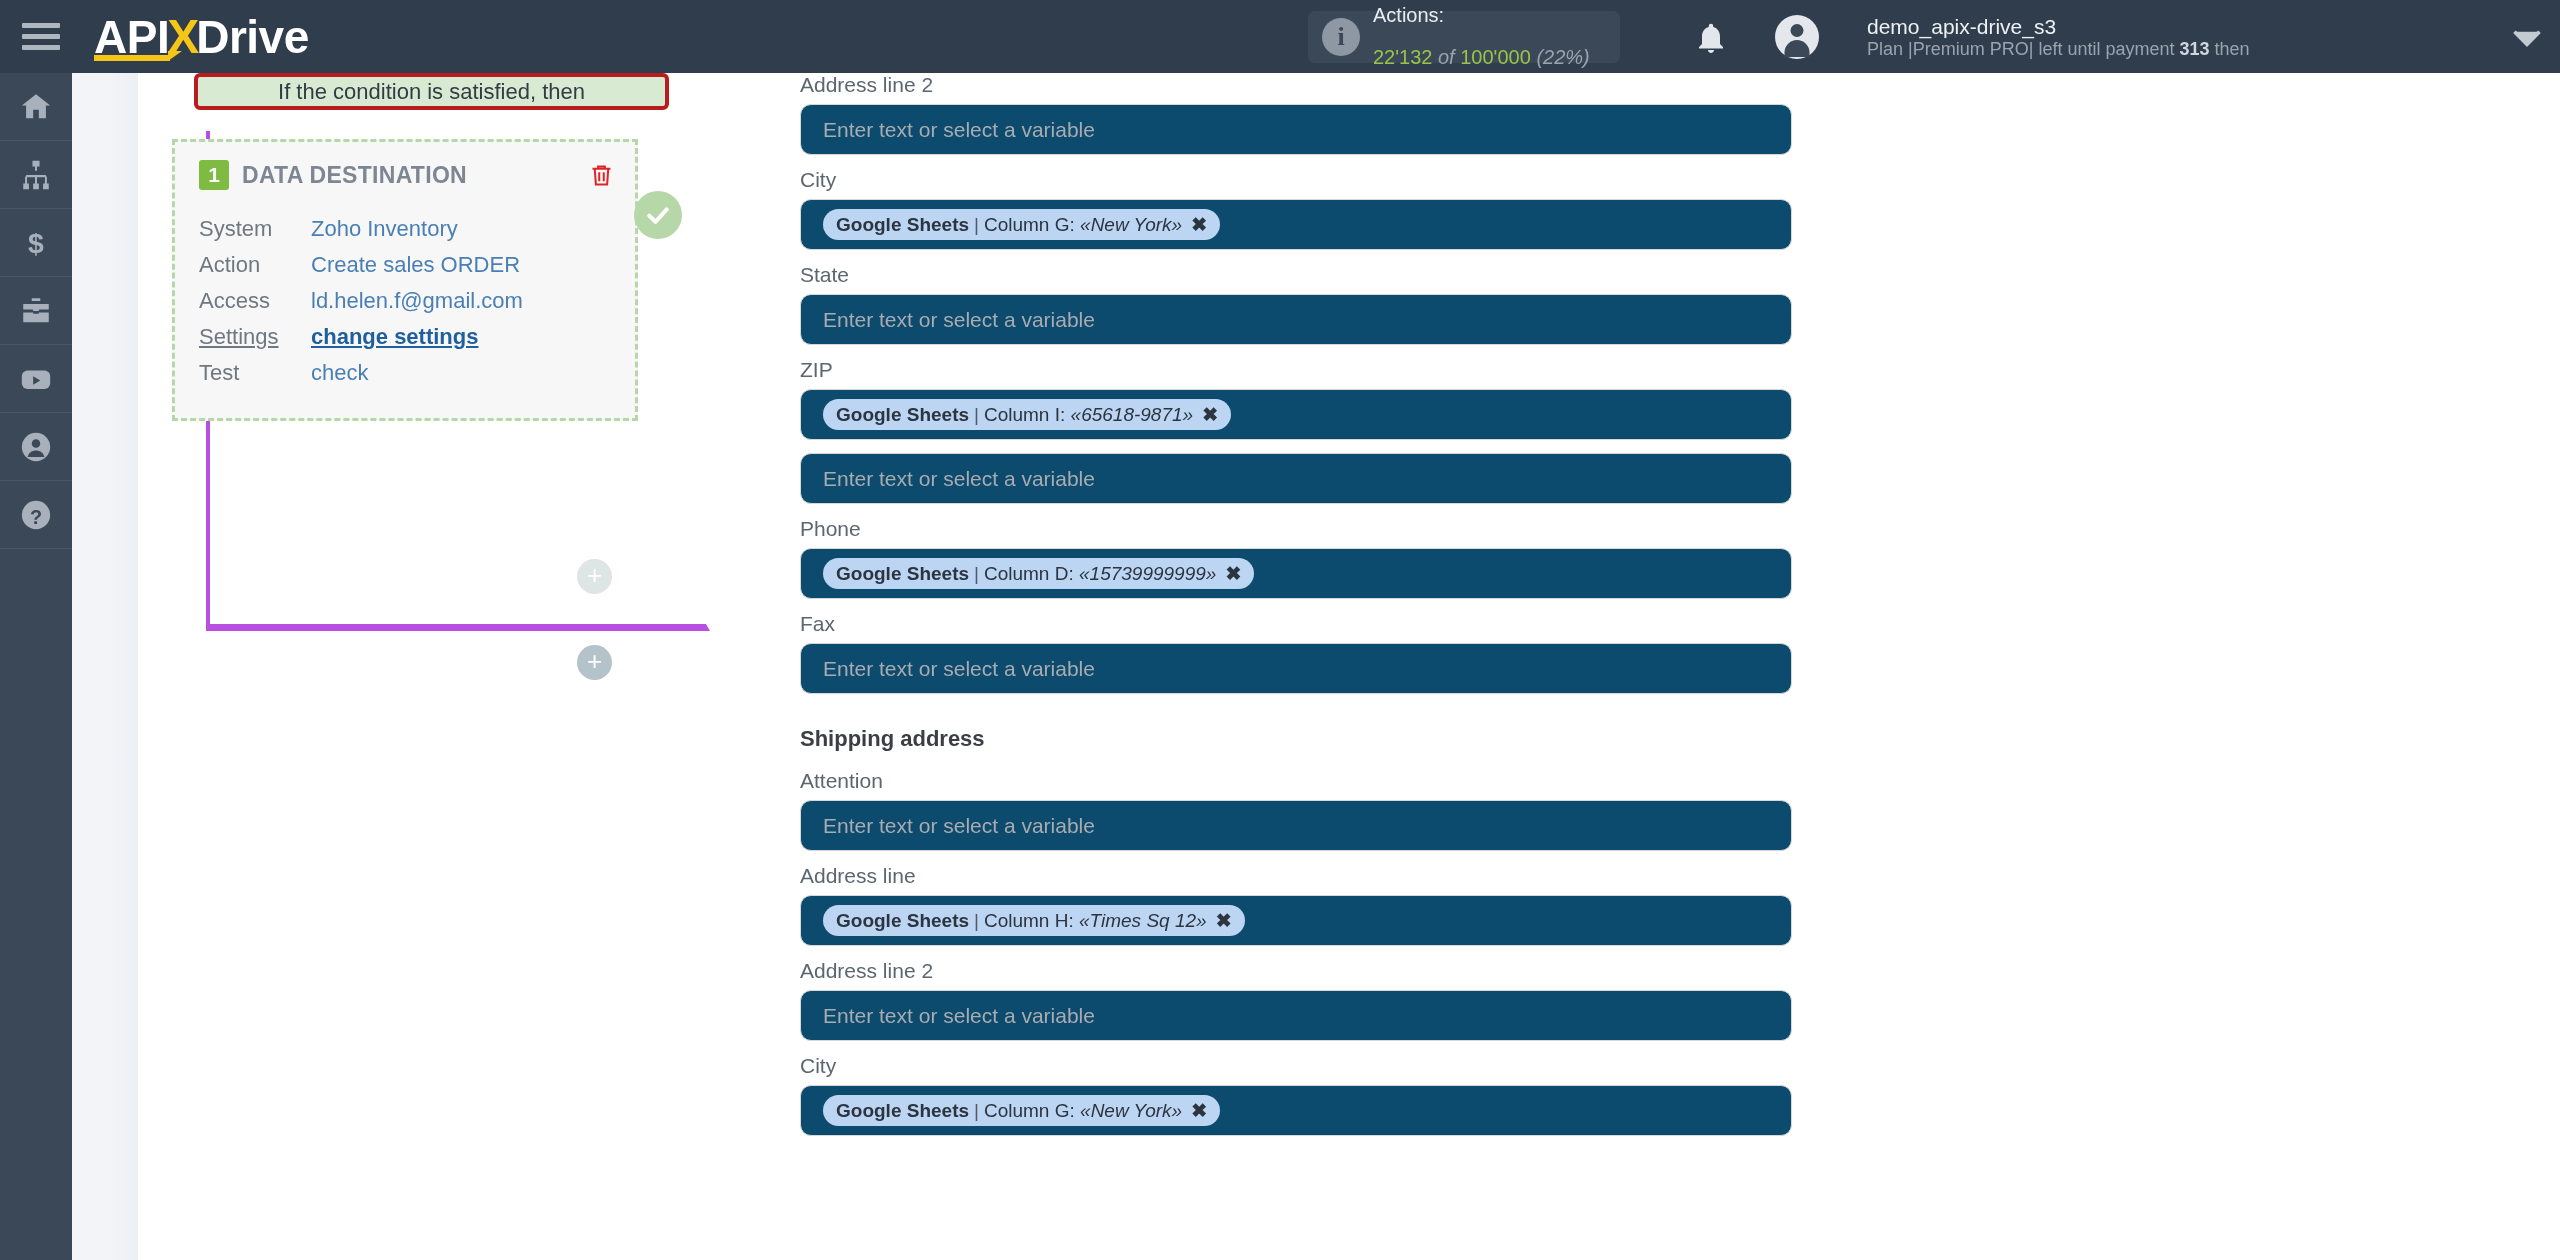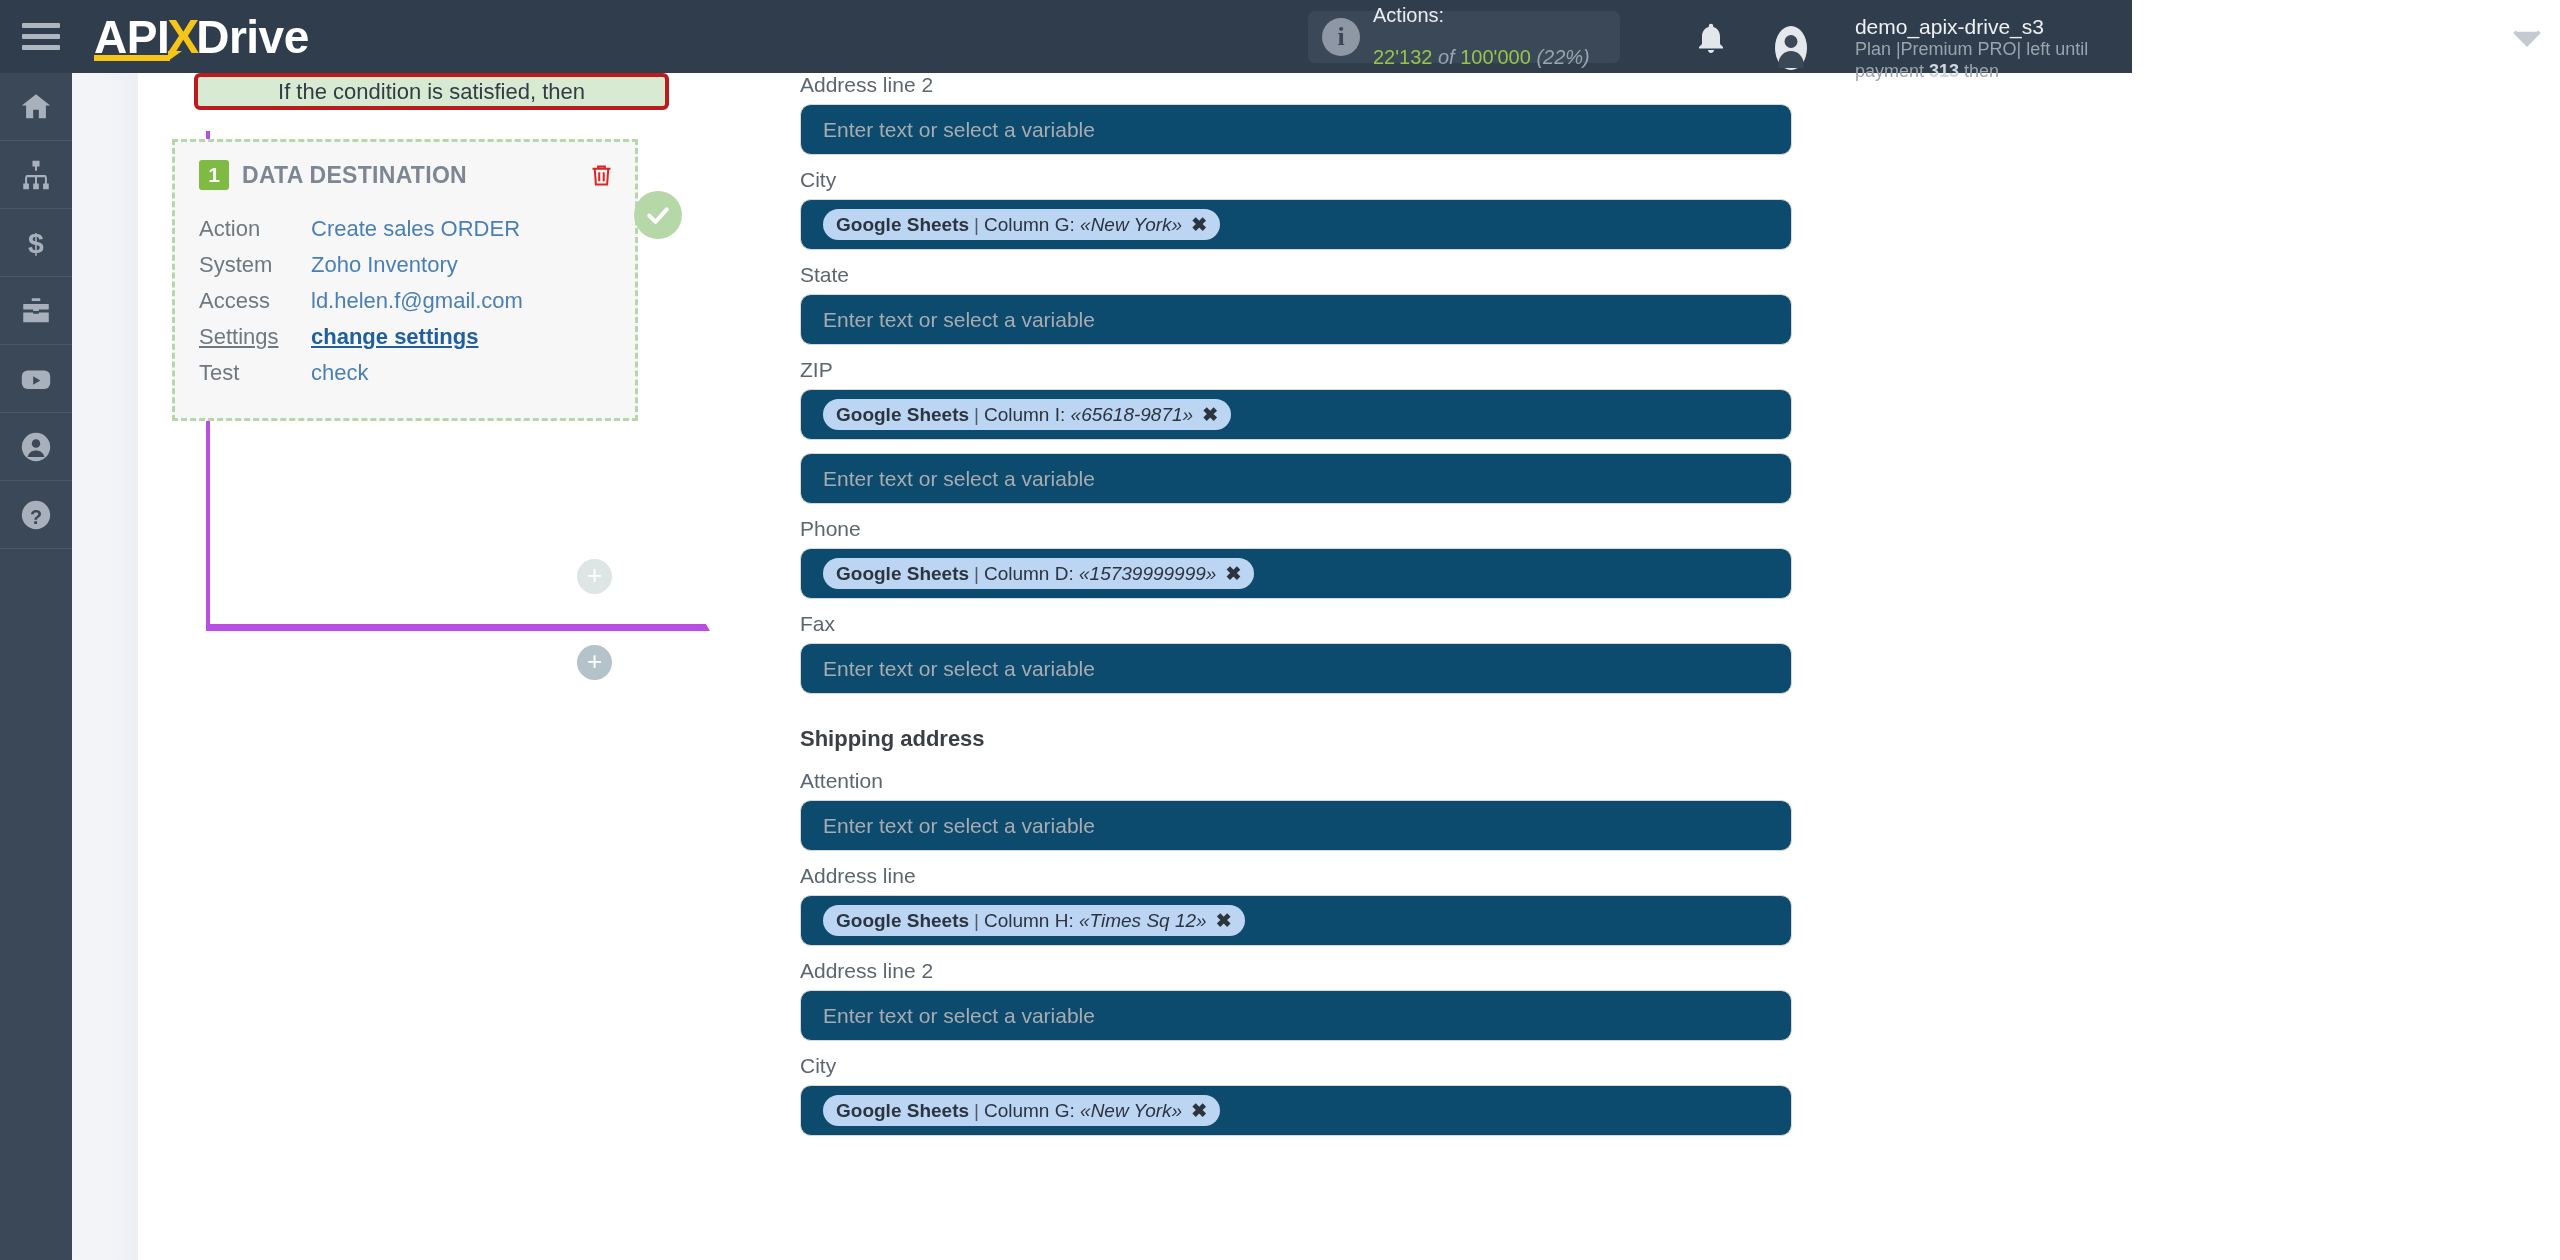--- a/index.html
+++ b/index.html
@@ -4,21 +4,21 @@
 <style>
   * { box-sizing: border-box; margin: 0; padding: 0; }
   html, body {
     width: 2560px; height: 1260px;
     font-family: "Liberation Sans", sans-serif;
     background: #ffffff;
     overflow: hidden;
   }
   
   #topbar {
-    position: absolute; left: 0; top: 0; width: 2132px; height: 73px;
+    position: absolute; left: 0; top: 0; width: 2560px; height: 73px;
     background: #2f3d4c; display: flex; align-items: center;
   }
   #burger { margin-left: 22px; width: 42px; height: 34px;
             display: flex; flex-direction: column; justify-content: center; gap: 6px; cursor: pointer; }
   #burger span { display: block; width: 38px; height: 5px; background: #aeb6bf; border-radius: 1px; }
   #logo { margin-left: 30px; position: relative; height: 56px; display: flex; align-items: center; }
   #logo .lt { font-size: 46px; font-weight: bold; color: #ffffff; letter-spacing: -0.5px; }
   #logo .lx { font-size: 48px; font-weight: bold; color: #f5c518; letter-spacing: -1px; margin: 0 -2px; }
   #logo .underline { position: absolute; left: 0px; bottom: 4px; width: 76px; height: 6px; background: #f5c518; }
   #logo .uwedge { position: absolute; left: 74px; bottom: 4px; width: 0; height: 0;
@@ -226,26 +226,26 @@
       </div>
 
       <div id="trash">
         <svg width="27" height="29" viewBox="0 0 24 24">
             <path fill="none" stroke="#e02424" stroke-width="1.8" d="M4 6h16M9 6V4h6v2M6 6l1 14h10l1-14M10 9v8M14 9v8"></path>
           </svg>
       </div>
 
       <div class="dest-rows">
         <div class="dest-row">
+          <div class="k">System</div>
+          <div class="v">Zoho Inventory</div>
+        </div>
+        <div class="dest-row">
           <div class="k">Action</div>
           <div class="v">Create sales ORDER</div>
-        </div>
-        <div class="dest-row">
-          <div class="k">System</div>
-          <div class="v">Zoho Inventory</div>
         </div>
         <div class="dest-row">
           <div class="k">Access</div>
           <div class="v">ld.helen.f@gmail.com</div>
         </div>
         <div class="dest-row">
           <div class="k u">Settings</div>
           <div class="v blue-bold">change settings</div>
         </div>
         <div class="dest-row">

